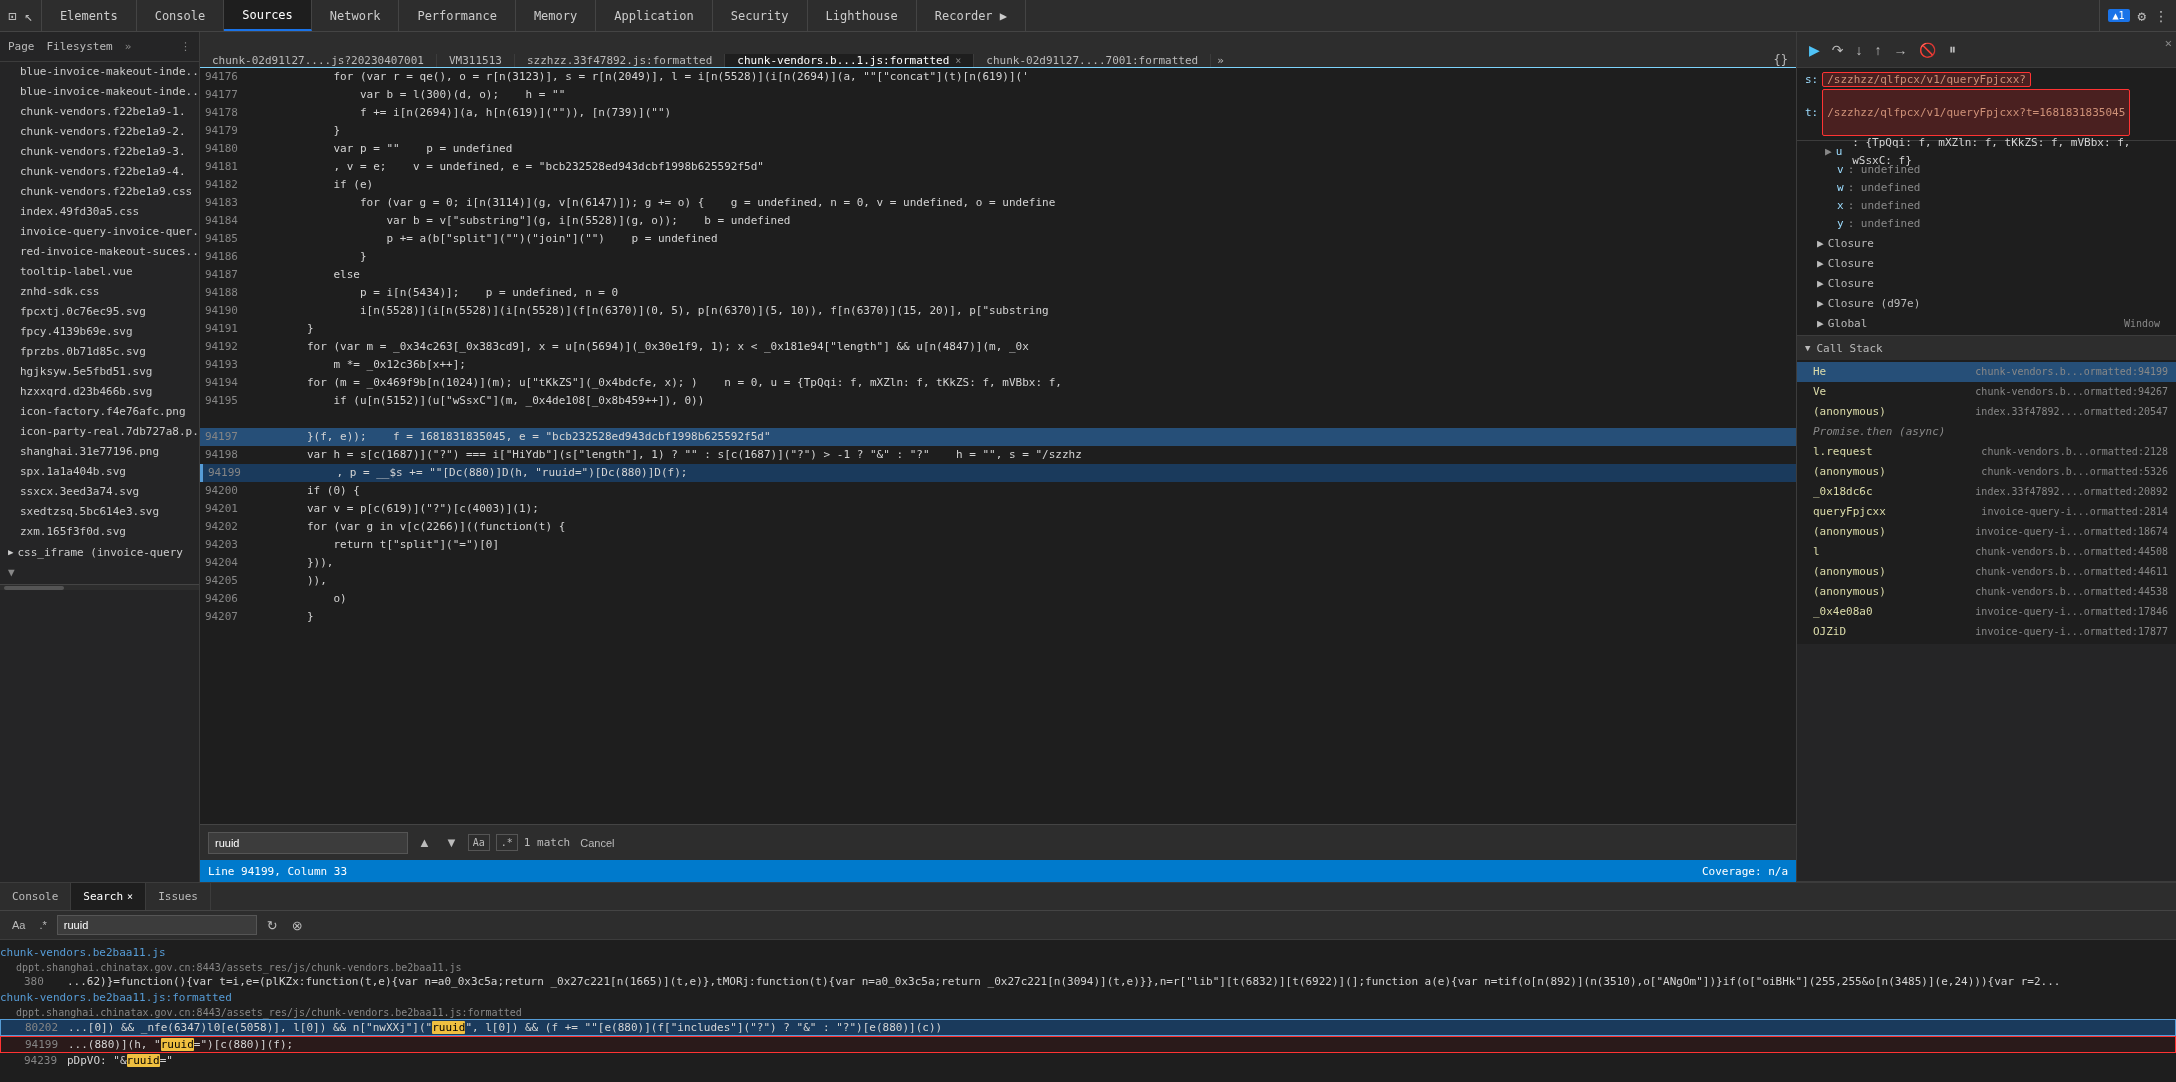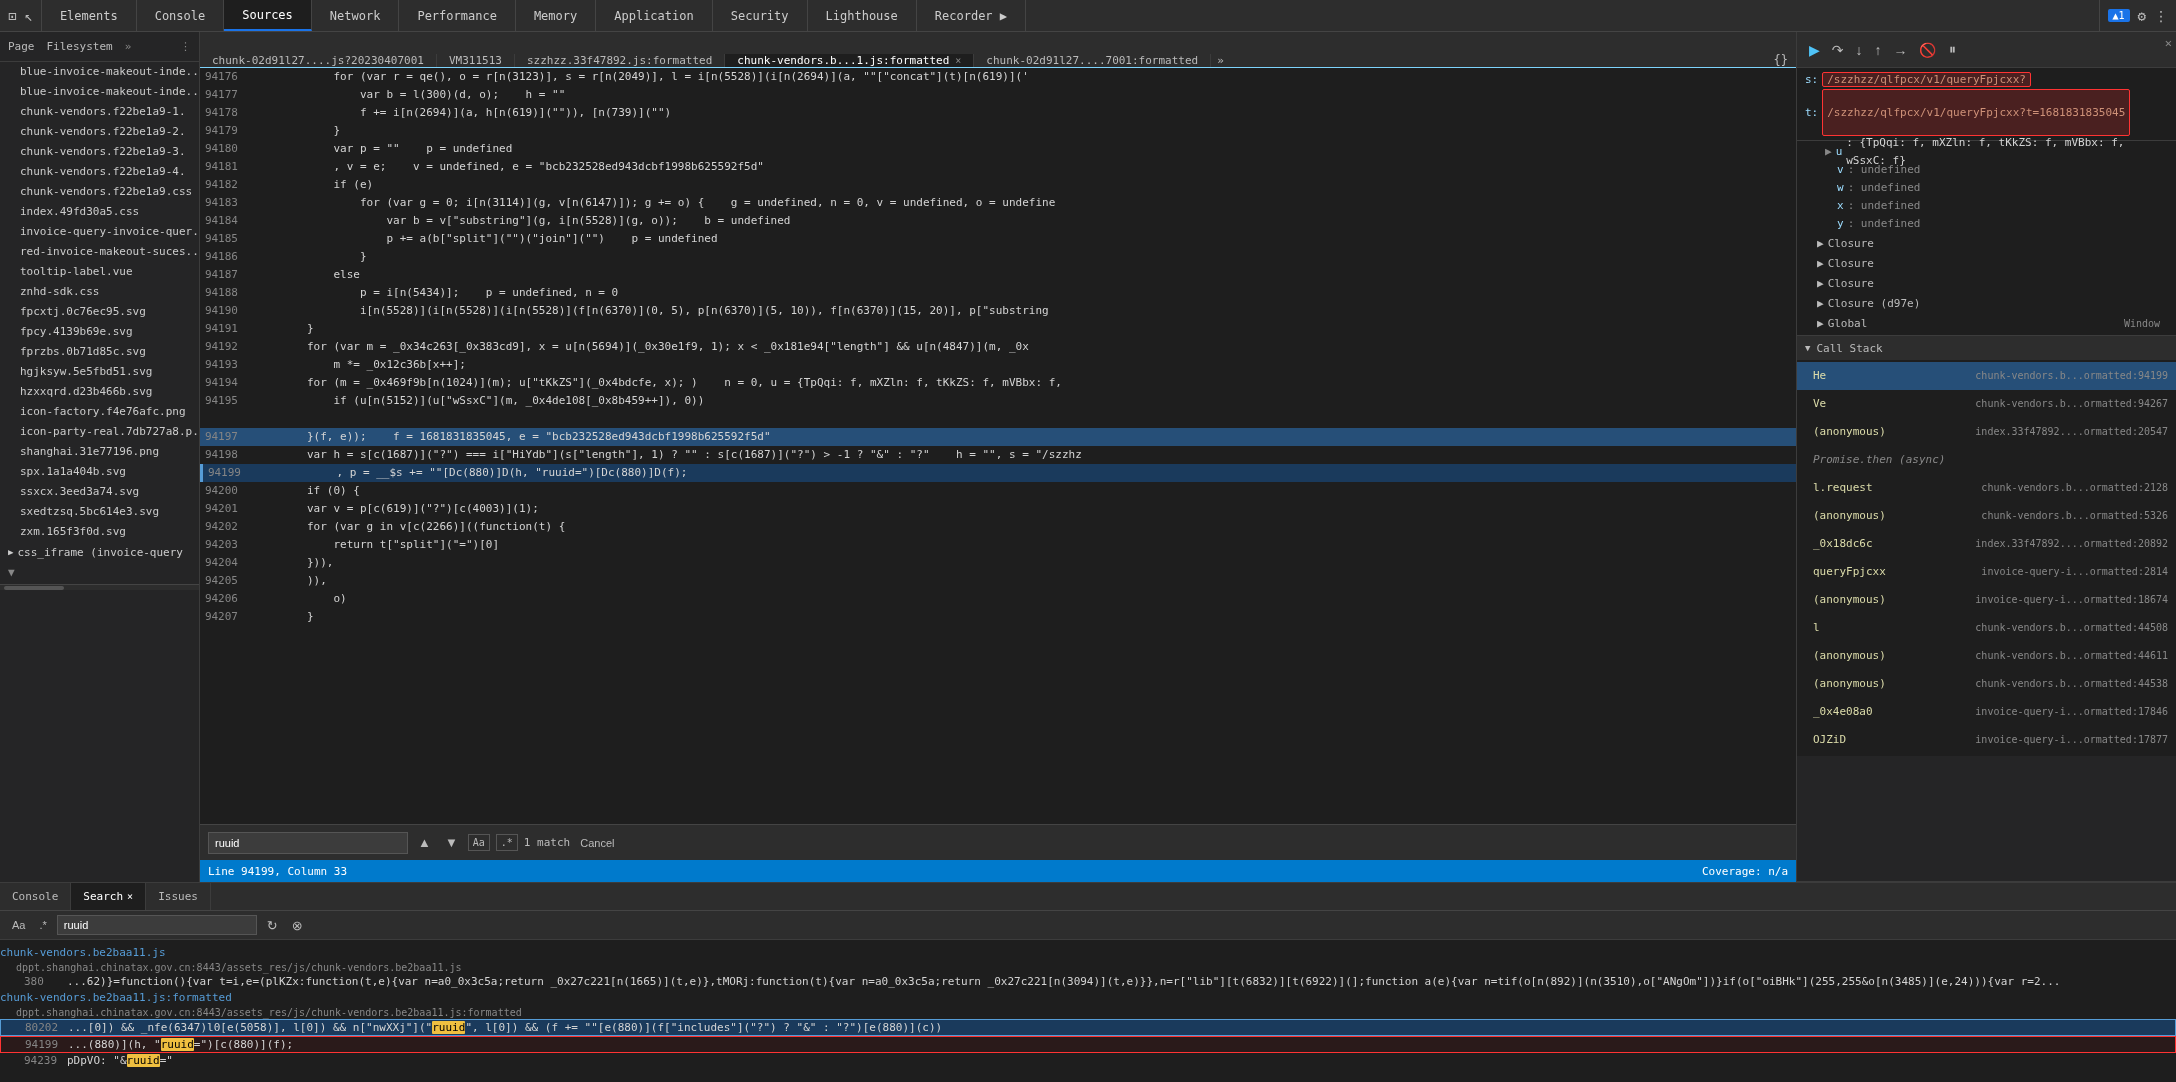--- a/index.html
+++ b/index.html
@@ -287,21 +287,21 @@
       display: flex;
       align-items: center;
     }
     .scope-group .arrow { margin-right: 4px; }
 
     
     .call-stack-item {
       padding: 2px 8px 2px 16px;
       font-size: 11px;
       color: #d4d4d4;
-      height: 28px;
+      height: 20px;
       line-height: 20px;
       display: flex;
       align-items: center;
       justify-content: space-between;
       cursor: pointer;
     }
     .call-stack-item.active { background: #264f78; }
     .call-stack-item .fn-name { color: #dcdcaa; }
     .call-stack-item .location { color: #888; font-size: 10px; }
     .call-stack-item .async-sep {
@@ -665,21 +665,21 @@
           <span style="color:#9cdcfe;font-size:11px;">t: </span>
           <span style="color:#ce9178;font-size:11px;background:#4a2020;border:1px solid #ff3333;border-radius:2px;padding:16px 4px;margin-left:4px;">/szzhzz/qlfpcx/v1/queryFpjcxx?t=1681831835045</span>
         </div>
       </div>
 
       <div class="panel-section">
         <div style="padding:2px 8px;background:#1e1e1e;">
           <div class="scope-item">
             <span style="color:#888;margin-right:4px;">▶</span>
             <span class="key">u</span>
-            <span style="color:#d4d4d4;margin-left:4px;">: {TpQqi: f, mXZln: f, tKkZS: f, mVBbx: f, wSsxC: f}</span>
+            <span style="color:#d4d4d4;margin-left:10px;">: {TpQqi: f, mXZln: f, tKkZS: f, mVBbx: f, wSsxC: f}</span>
           </div>
           <div class="scope-item">
             <span style="width:12px;display:inline-block;"></span>
             <span class="key">v</span>
             <span style="color:#888;margin-left:4px;">: undefined</span>
           </div>
           <div class="scope-item">
             <span style="width:12px;display:inline-block;"></span>
             <span class="key">w</span>
             <span style="color:#888;margin-left:4px;">: undefined</span>

